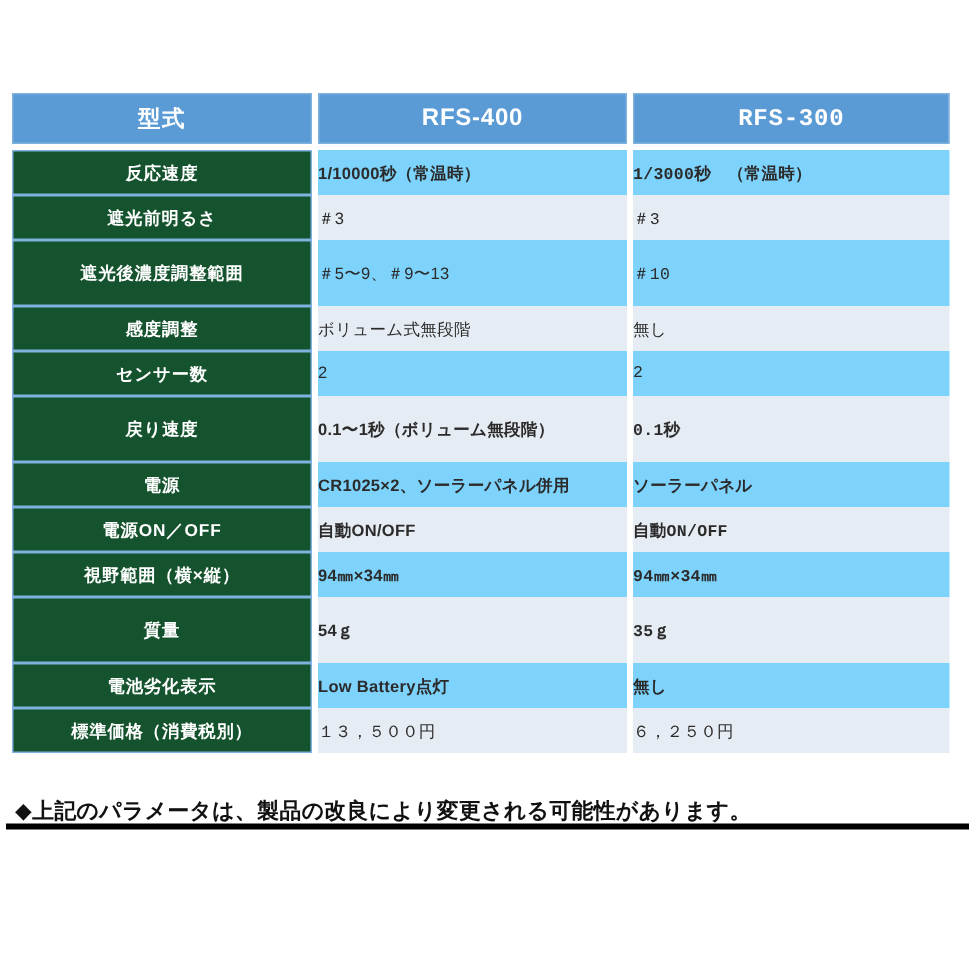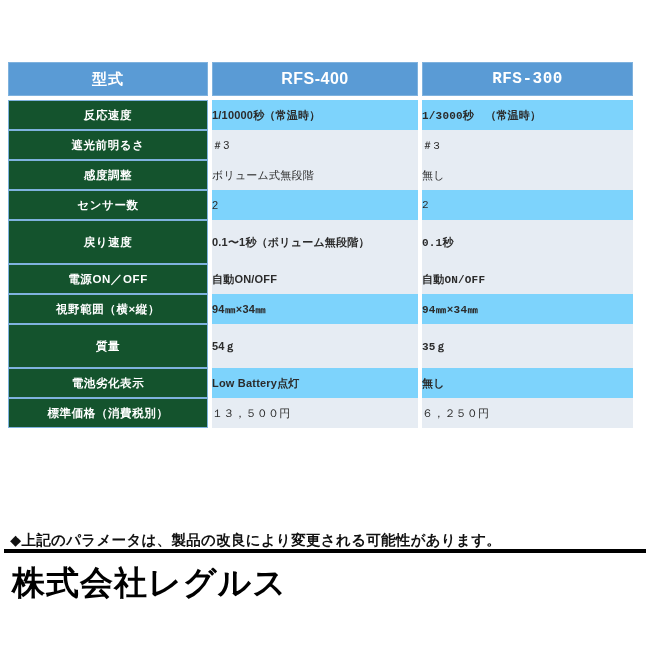--- a/index.html
+++ b/index.html
@@ -162,20 +162,27 @@
           <td class="sep"></td>
           <td class="val-cell col-v2">1/3000秒　（常温時）</td>
         </tr>
         <tr class="r-n shade-b">
           <td class="lbl-cell col-label">遮光前明るさ</td>
           <td class="sep"></td>
           <td class="val-cell col-v1 plain">＃3</td>
           <td class="sep"></td>
           <td class="val-cell col-v2 plain">＃3</td>
         </tr>
+        <tr class="r-t shade-a">
+          <td class="lbl-cell col-label">遮光後濃度調整範囲</td>
+          <td class="sep"></td>
+          <td class="val-cell col-v1 plain">＃5〜9、＃9〜13</td>
+          <td class="sep"></td>
+          <td class="val-cell col-v2 plain">＃10</td>
+        </tr>
         <tr class="r-n shade-b">
           <td class="lbl-cell col-label">感度調整</td>
           <td class="sep"></td>
           <td class="val-cell col-v1 plain">ボリューム式無段階</td>
           <td class="sep"></td>
           <td class="val-cell col-v2 plain">無し</td>
         </tr>
         <tr class="r-n shade-a">
           <td class="lbl-cell col-label">センサー数</td>
           <td class="sep"></td>
@@ -183,20 +190,27 @@
           <td class="sep"></td>
           <td class="val-cell col-v2 plain">2</td>
         </tr>
         <tr class="r-t shade-b">
           <td class="lbl-cell col-label">戻り速度</td>
           <td class="sep"></td>
           <td class="val-cell col-v1">0.1〜1秒（ボリューム無段階）</td>
           <td class="sep"></td>
           <td class="val-cell col-v2">0.1秒</td>
         </tr>
+        <tr class="r-n shade-a">
+          <td class="lbl-cell col-label">電源</td>
+          <td class="sep"></td>
+          <td class="val-cell col-v1">CR1025×2、ソーラーパネル併用</td>
+          <td class="sep"></td>
+          <td class="val-cell col-v2">ソーラーパネル</td>
+        </tr>
         <tr class="r-n shade-b">
           <td class="lbl-cell col-label">電源ON／OFF</td>
           <td class="sep"></td>
           <td class="val-cell col-v1">自動ON/OFF</td>
           <td class="sep"></td>
           <td class="val-cell col-v2">自動ON/OFF</td>
         </tr>
         <tr class="r-n shade-a">
           <td class="lbl-cell col-label">視野範囲（横×縦）</td>
           <td class="sep"></td>
@@ -225,15 +239,14 @@
           <td class="sep"></td>
           <td class="val-cell col-v2 plain">６，２５０円</td>
         </tr>
       </tbody>
   </table>
 
   <div id="footnote">◆上記のパラメータは、製品の改良により変更される可能性があります。</div>
 
   <div id="divider"></div>
 
-  <div id="company-name">株式会社レグルス</div>
 
 </div>
 
 </body></html>

